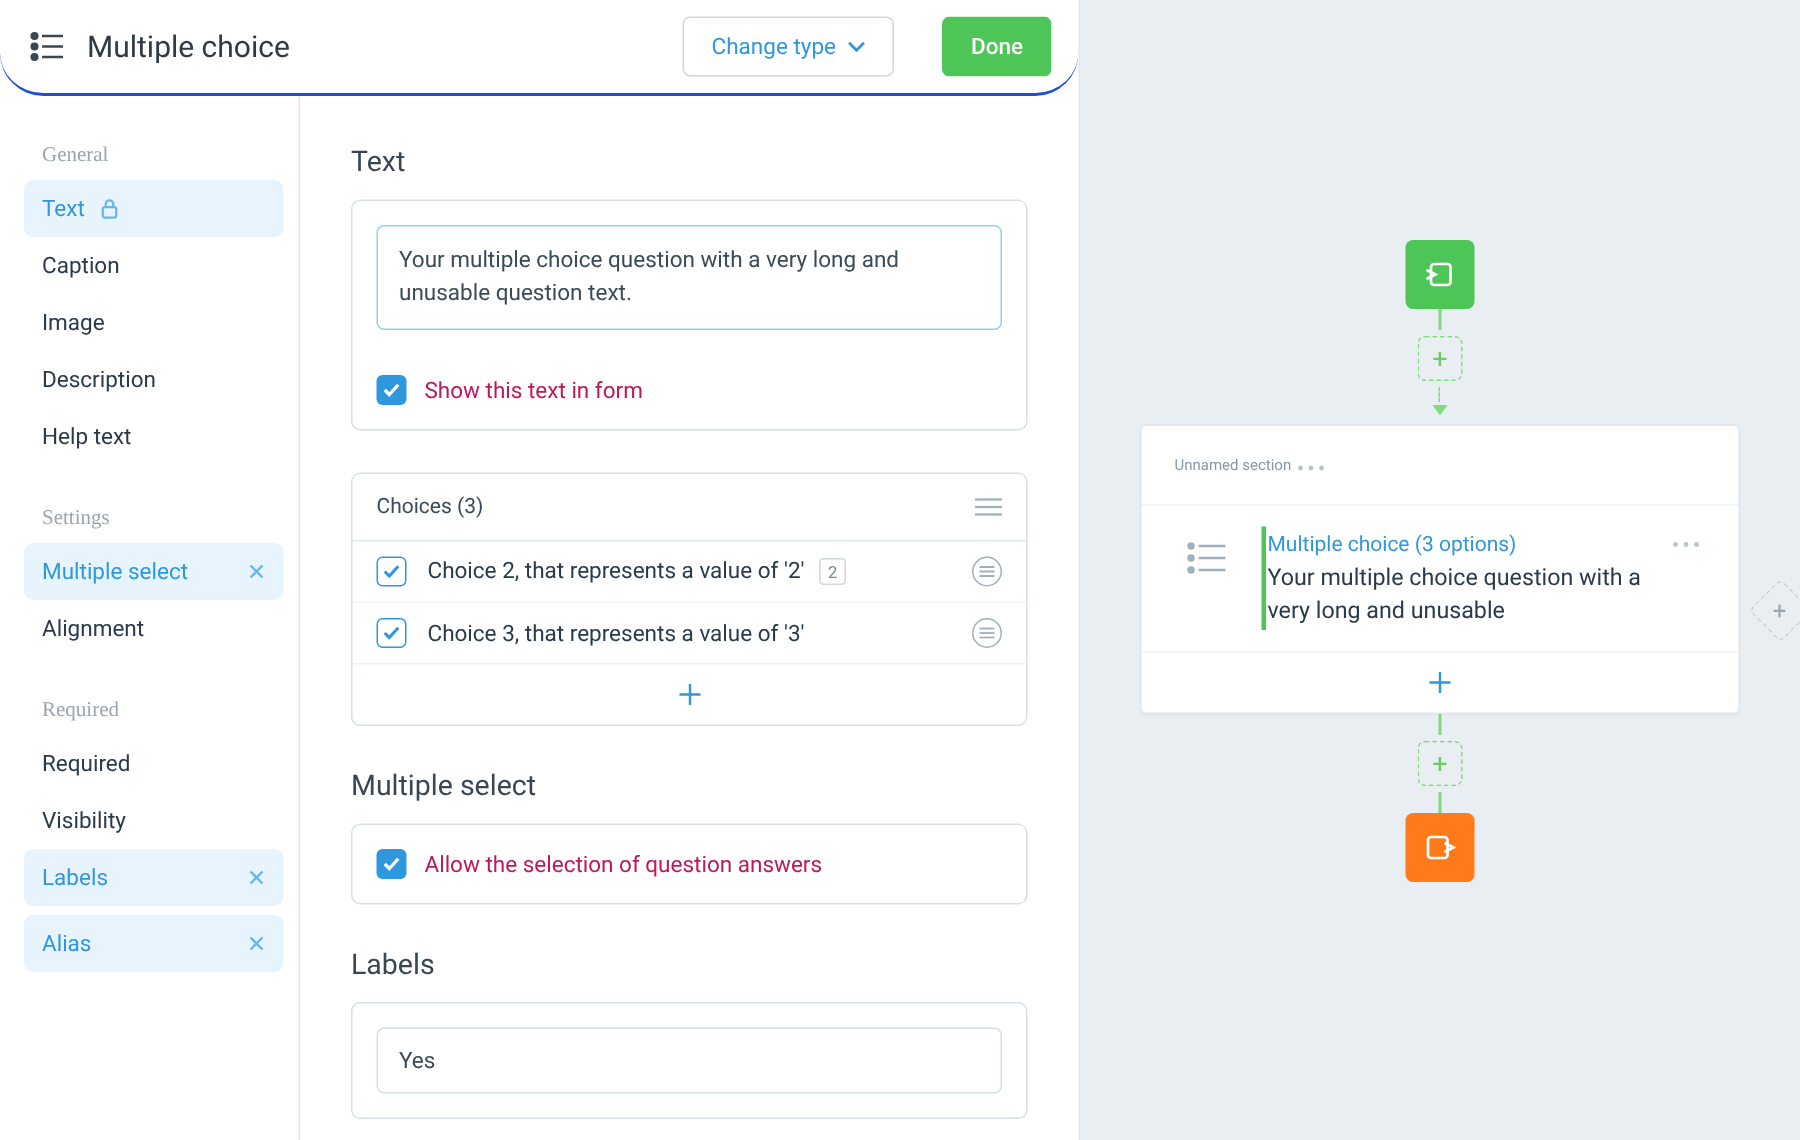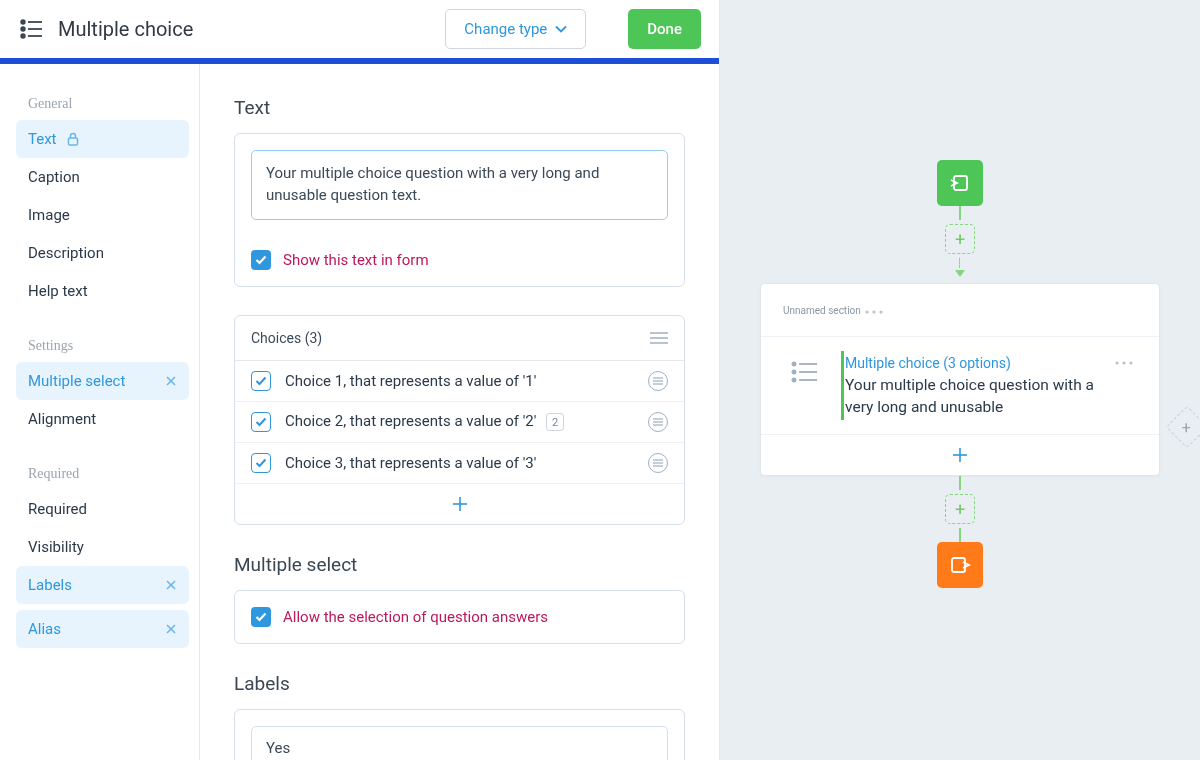--- a/index.html
+++ b/index.html
@@ -10,27 +10,27 @@
       background: #fff;
       width: 1200px; height: 760px; overflow: hidden;
       position: relative;
     }
     .app { display: grid; grid-template-columns: 720px 1fr; height: 100%; }
 
     
     .editor { display: grid; grid-template-rows: 64px 1fr; border-right: 1px solid #e3e8ee; }
     .topbar {
       display: flex; align-items: center; padding: 0 18px 0 20px;
-      border-bottom: 6px solid #1d4ed8; gap: 2px;
+      border-bottom: 2px solid #1d4ed8; gap: 32px; border-radius: 29px;
     }
     .topbar .title-wrap { display: flex; align-items: center; gap: 14px; flex: 1; }
     .topbar h1 { font-size: 20px; font-weight: 400; color: #2f3a44; }
     .btn { display: inline-flex; align-items: center; justify-content: center; gap: 8px; height: 40px; padding: 0 18px; border-radius: 5px; font-size: 15px; cursor: pointer; border: 1px solid transparent; user-select: none; }
     .btn-outline { color:#2f97de; border:1px solid #cfd7de; background:#fff; }
-    .btn-done { background:#4dc657; color:#fff; font-weight:500;margin-left:40px; }
+    .btn-done { background:#4dc657; color:#fff; font-weight:500; }
 
     .editor-body { display:grid; grid-template-columns: 200px 1fr; min-height:0; }
     .sidebar { padding: 26px 10px 26px 16px; border-right:1px solid #e3e8ee; overflow:auto; }
     .sidebar .group-label { color:#9aa5af; font-size:14px; padding:6px 12px 8px;font-family:Liberation Serif, serif; }
     .nav-item { display:flex; align-items:center; gap:10px; padding:10px 12px; border-radius:6px; color:#2a3a4a; cursor:pointer; font-size:15px; }
     .nav-item.active { background:#e8f4fd; color:#2f97de; }
     .nav-item .x-icon svg, .nav-item .lock-icon svg { display:block; }
     .nav-item .x-icon { color:#6bb5ea; }
     .nav-item .lock-icon { color:#6bb5ea; }
     .sidebar .spacer { height:22px; }
@@ -213,35 +213,20 @@
                   <line x1="0" y1="11" x2="18" y2="11"></line>
                 </svg>
             </span>
           </div>
           <div class="choice-row">
             <div class="check-box outline">
               <svg width="12" height="10" viewBox="0 0 12 10" fill="none" stroke="#2f97de" stroke-width="2">
                   <polyline points="1.5,5 4.5,8 10.5,1.5"></polyline>
                 </svg>
             </div>
-            <span class="grow">Choice 1, that represents a value of '1'</span>
-            <span class="drag-handle">
-              <svg width="12" height="8" viewBox="0 0 12 8" stroke="#9fb0bf" stroke-width="1.2">
-                  <line x1="1" y1="1" x2="11" y2="1"></line>
-                  <line x1="1" y1="4" x2="11" y2="4"></line>
-                  <line x1="1" y1="7" x2="11" y2="7"></line>
-                </svg>
-            </span>
-          </div>
-          <div class="choice-row">
-            <div class="check-box outline">
-              <svg width="12" height="10" viewBox="0 0 12 10" fill="none" stroke="#2f97de" stroke-width="2">
-                  <polyline points="1.5,5 4.5,8 10.5,1.5"></polyline>
-                </svg>
-            </div>
             <span class="grow">
               <span>Choice 2, that represents a value of '2'</span>
               <span class="badge-num">2</span>
             </span>
             <span class="drag-handle">
               <svg width="12" height="8" viewBox="0 0 12 8" stroke="#9fb0bf" stroke-width="1.2">
                   <line x1="1" y1="1" x2="11" y2="1"></line>
                   <line x1="1" y1="4" x2="11" y2="4"></line>
                   <line x1="1" y1="7" x2="11" y2="7"></line>
                 </svg>

